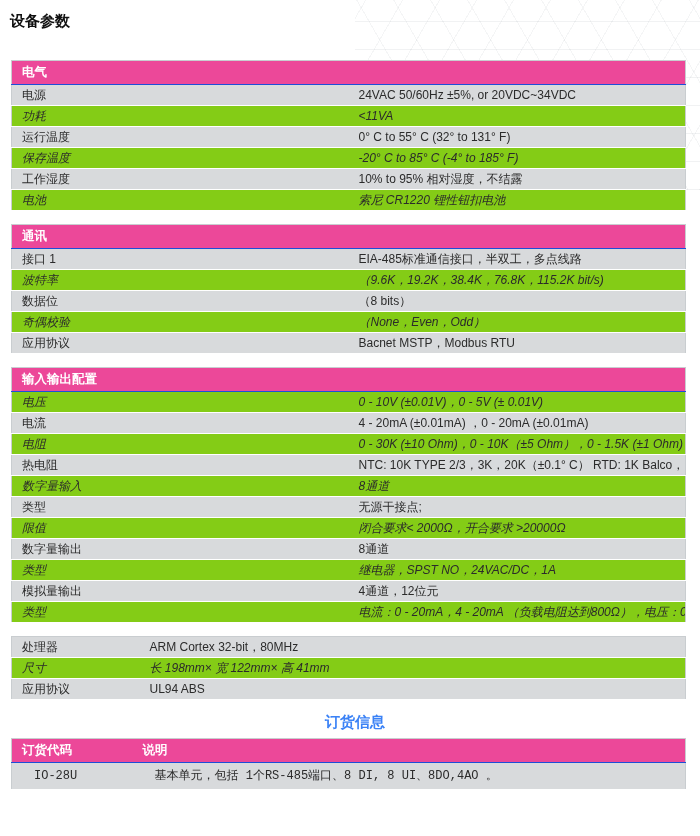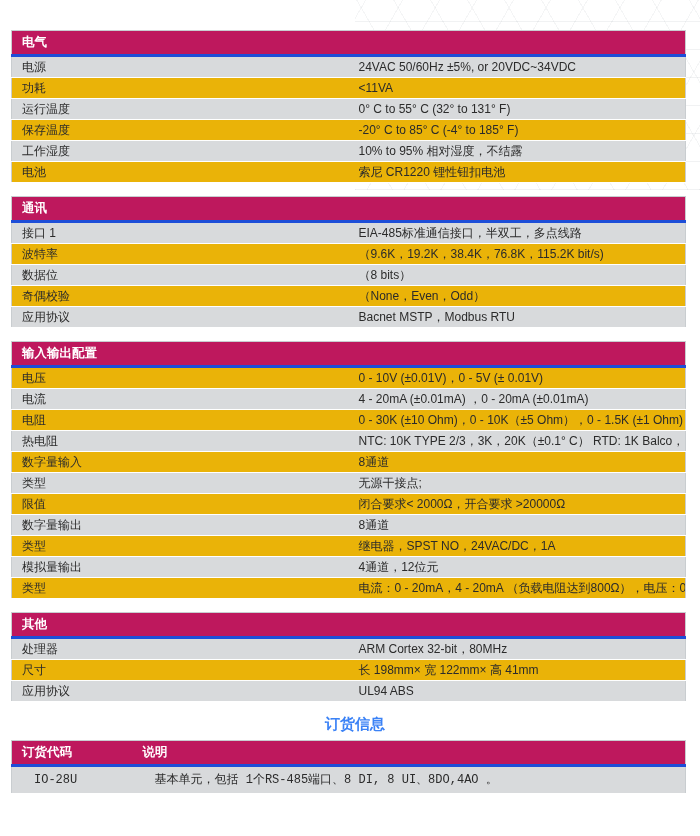--- a/index.html
+++ b/index.html
@@ -30,52 +30,53 @@
   table.spec {
     width: 675px;
     margin: 13px 0 0 11px;
     border-collapse: collapse;
     border: 1px solid #c9cdd0;
     font-size: 12px;
     table-layout: fixed;
   }
   table.spec.first { margin-top: 30px; }
   table.spec tr.hdr th {
-    background: #be185d;
+    background: #ec4899;
     color: #ffffff;
     text-align: left;
     font-weight: bold;
     font-size: 12.5px;
     padding: 3px 10px;
     height: 21px;
-    border-bottom: 3px solid #1d4ed8;
+    border-bottom: 1px solid #1d4ed8;
   }
   table.spec td {
     padding: 3px 10px;
     height: 20px;
     line-height: 14px;
     border-bottom: 1px solid #ffffff;
     vertical-align: middle;
     white-space: nowrap;
     overflow: hidden;
   }
   table.spec td.lab { width: 128px; }
   table.spec tr.row-odd  td { background: #d8dadc; }
-  table.spec tr.row-even td { background: #eab308; }
+  table.spec tr.row-even td { background: #84cc16; font-style: italic; }
   table.order { margin-top: 7px; font-family: Liberation Mono, monospace; }
   table.order th.lab-col { width: 121px; }
   table.order td { padding: 6px 22px; height: 14px; }
 </style>
 </head>
 <body>
 
 <div class="bg-pattern"></div>
 
 <div class="content">
 
+  <h1 class="page-title">设备参数</h1>
 
   <div id="spec-tables">
   <table class="spec first">
     <tbody>
       <tr class="hdr">
         <th colspan="2">电气</th>
       </tr>
 
   <tr class="row-odd">
     <td class="lab">电源</td>
@@ -201,23 +202,20 @@
 
   <tr class="row-even">
     <td class="lab">类型</td>
     <td class="val">电流：0 - 20mA，4 - 20mA （负载电阻达到800Ω），电压：0 - 10V</td>
   </tr>
 </tbody>
   </table>
 
   <table class="spec">
     <tbody>
-      <tr class="hdr">
-        <th colspan="2">其他</th>
-      </tr>
 
   <tr class="row-odd">
     <td class="lab">处理器</td>
     <td class="val">ARM Cortex 32-bit，80MHz</td>
   </tr>
 
   <tr class="row-even">
     <td class="lab">尺寸</td>
     <td class="val">长 198mm× 宽 122mm× 高 41mm</td>
   </tr>

